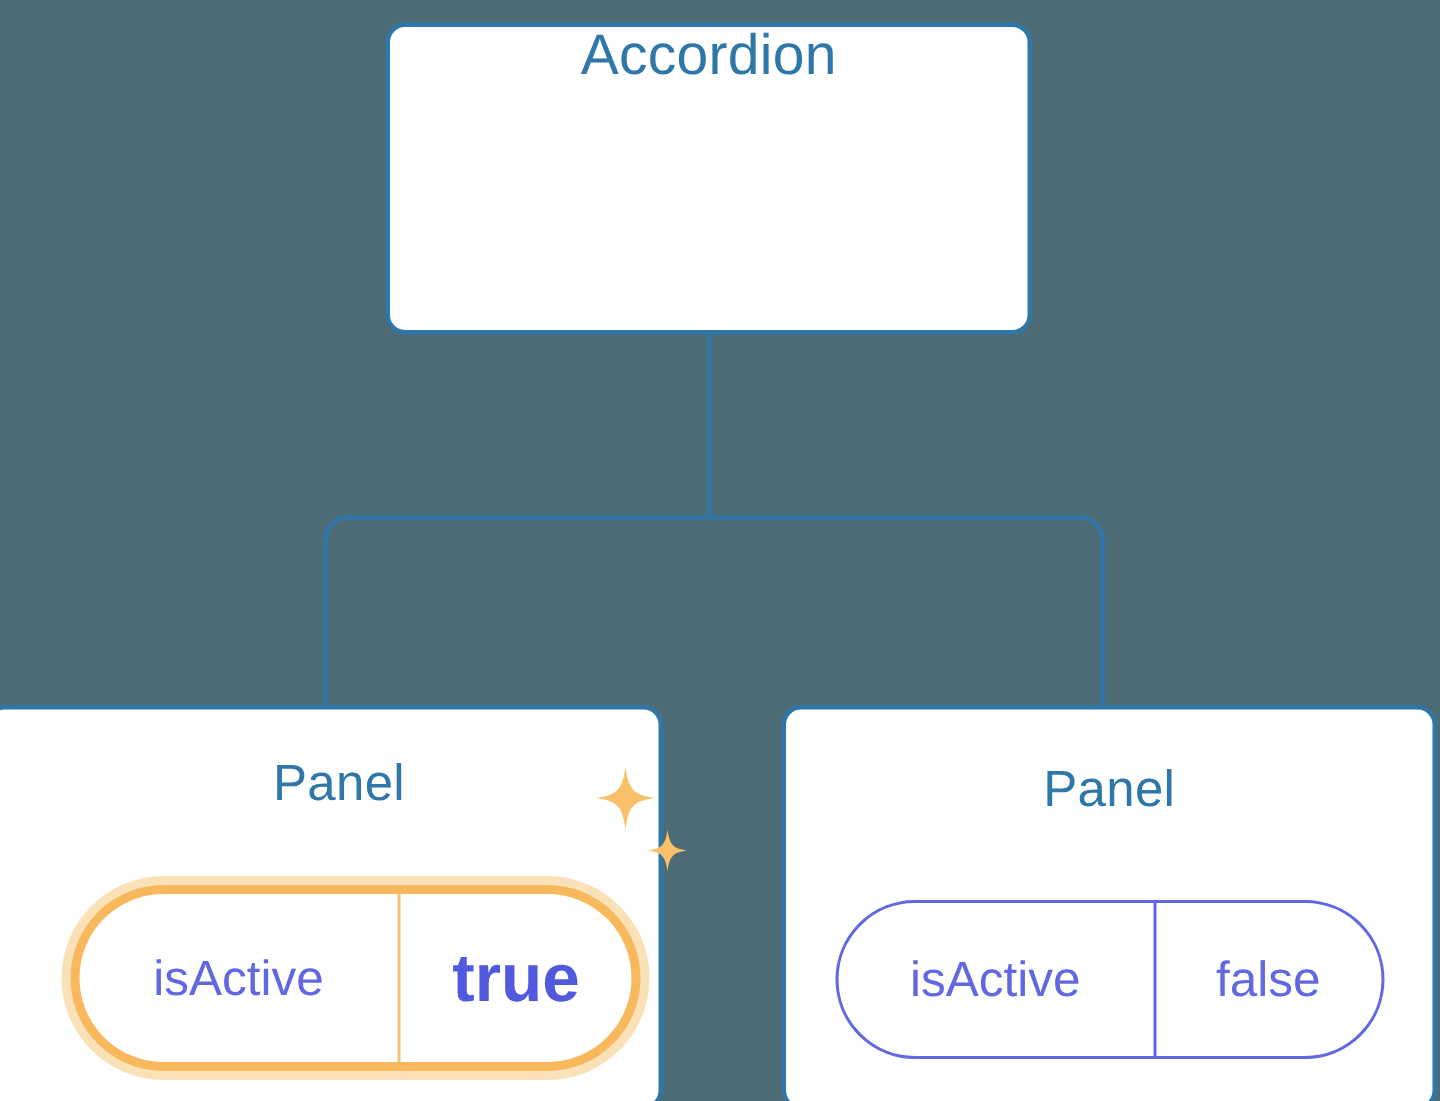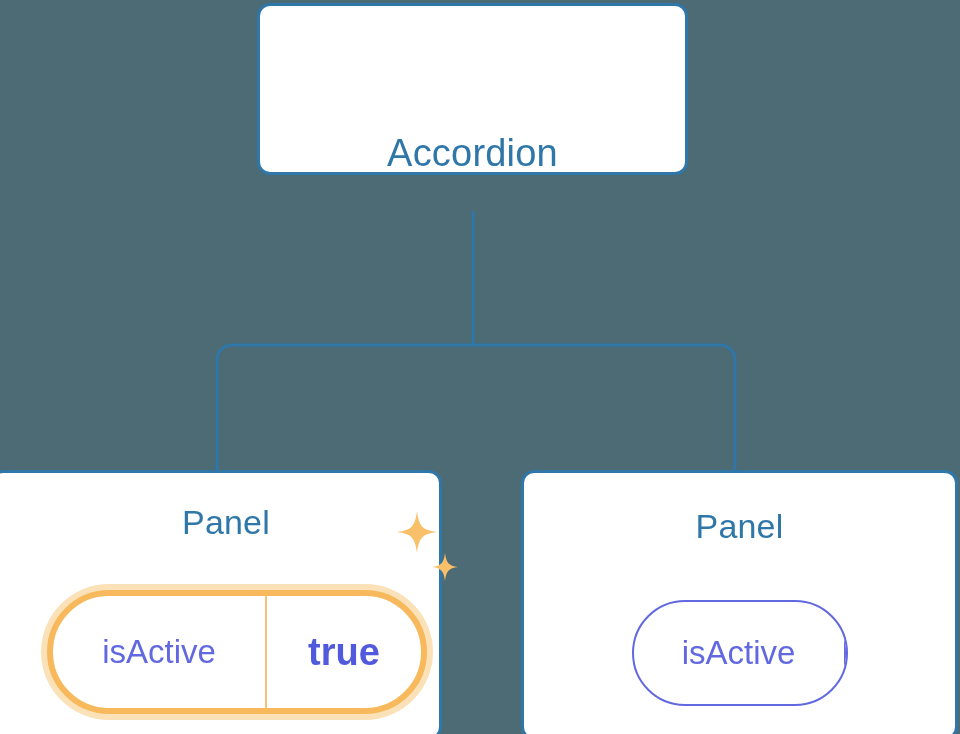--- a/index.html
+++ b/index.html
@@ -38,24 +38,24 @@
     border: 3px solid #2f77a8;
     border-radius: 13px;
     box-sizing: border-box;
     display: flex;
     flex-direction: column;
     align-items: center;
   }
 
   .node-card.root-node {
     left: 257px;
-    top: 3px;
+    top: 15px;
     width: 431px;
-    height: 172px;
-    justify-content: flex-end;
+    height: 208px;
+    justify-content: flex-start;
   }
 
   .node-card.panel-node-left {
     left: -10px;
     top: 470px;
     width: 452px;
     height: 270px;
     padding-top: 32px;
   }
 
@@ -142,21 +142,21 @@
   }
   .prop-pill.highlighted .pill-key {
     width: 214px;
     font-size: 33px;
     color: #6168e0;
     font-weight: 400;
     border-right: 2px solid #f7c277;
   }
   .prop-pill.highlighted .pill-value {
     width: 154px;
-    font-size: 38px;
+    font-size: 45px;
     color: #5159dd;
     font-weight: 700;
   }
 
   
   .sparkles {
     position: absolute;
     right: -38px;
     top: -42px;
     width: 70px;
@@ -194,17 +194,18 @@
       </svg>
     </div>
   </div>
 
   <div class="node-card panel-node-right">
     <div class="node-title">Panel</div>
 
     <div class="pill-wrap" style="margin-top:18px;">
       <div class="prop-pill plain">
         <span class="pill-key">isActive</span>
+        <span class="pill-value">false</span>
       </div>
     </div>
   </div>
 
 </div>
 
 </body></html>

